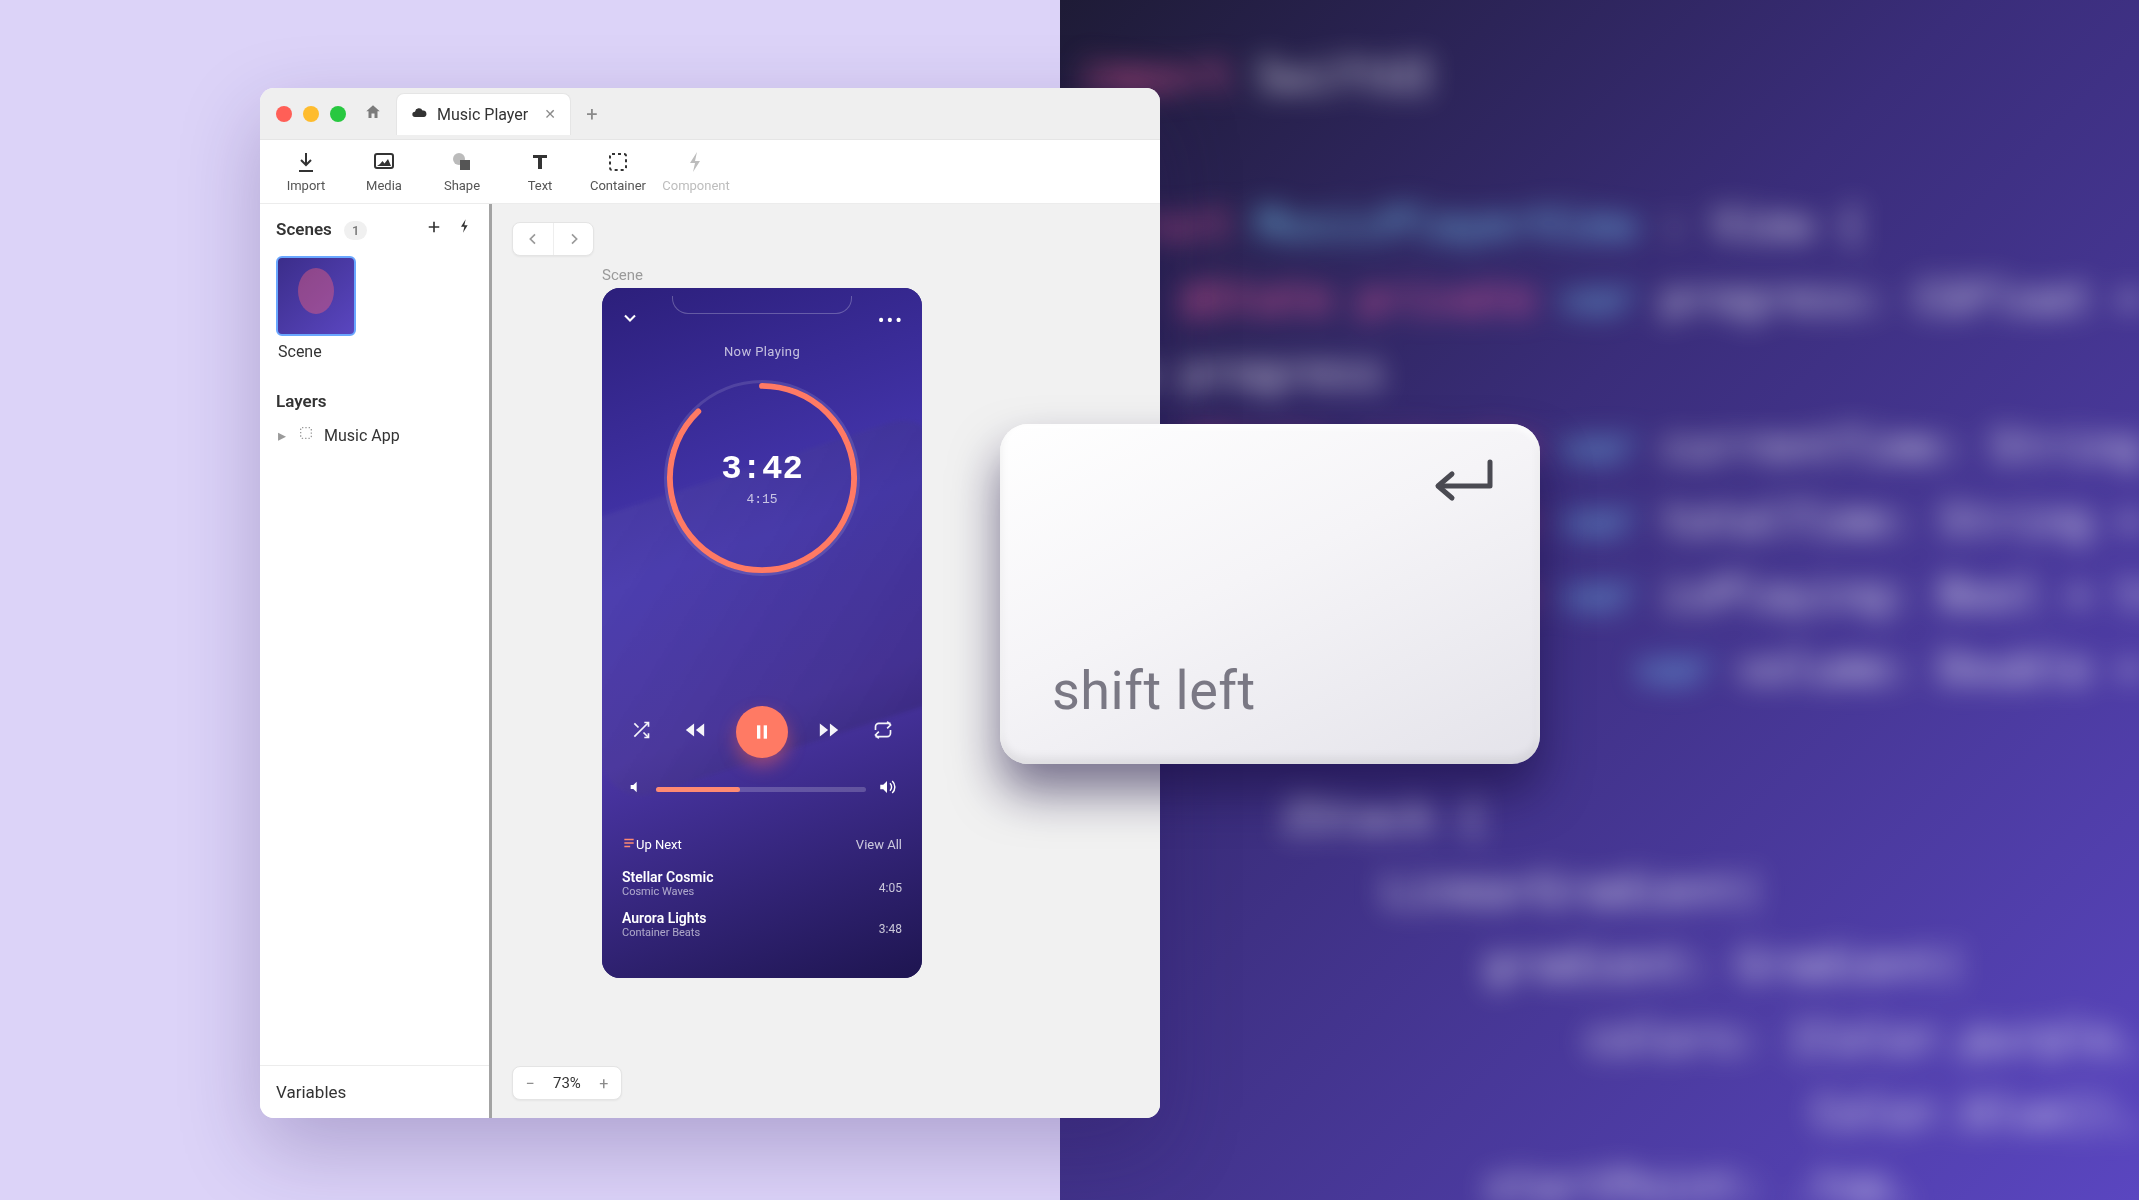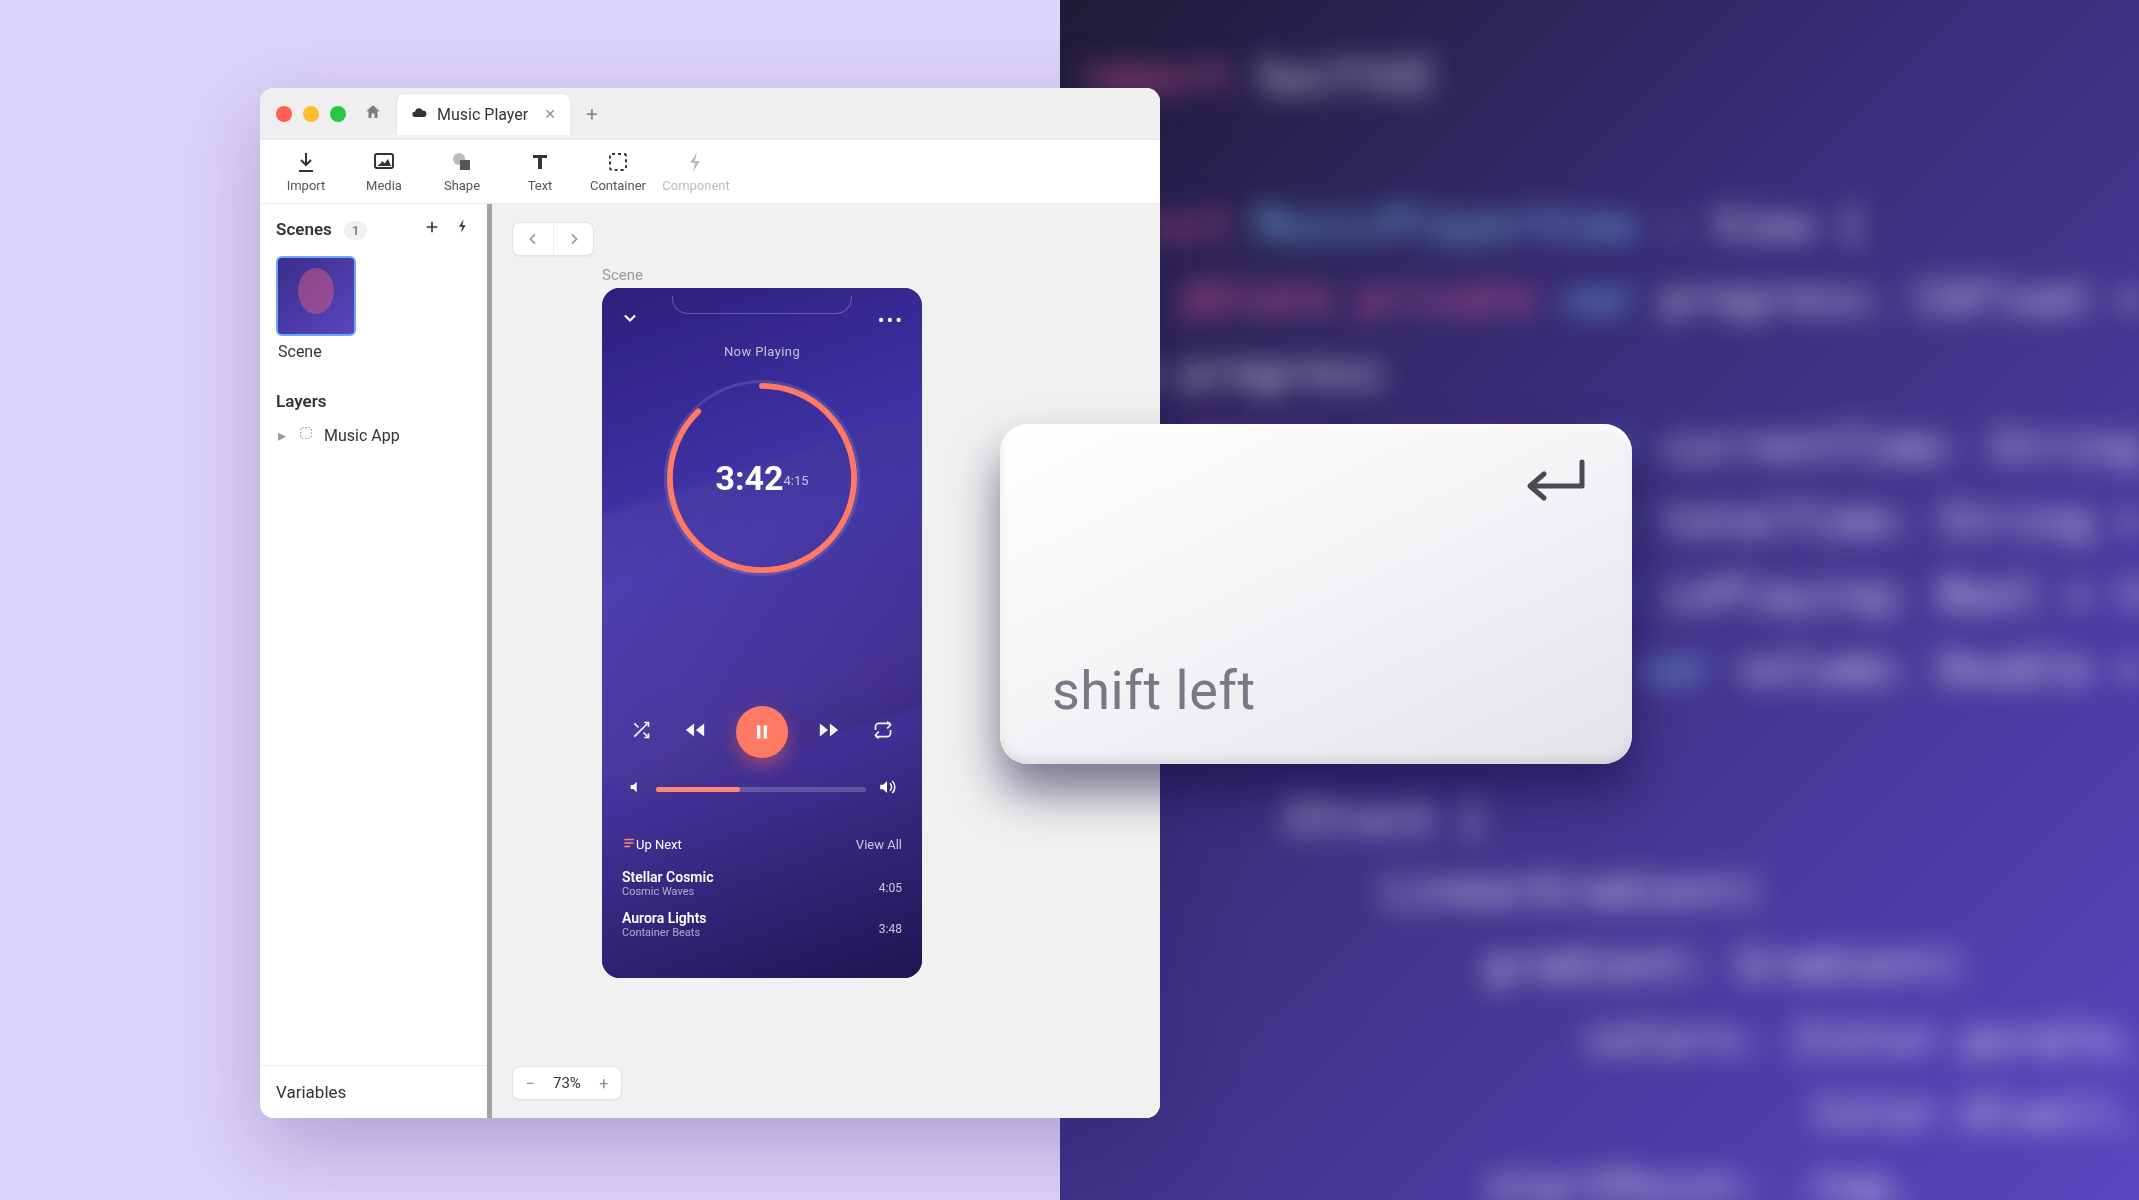--- a/index.html
+++ b/index.html
@@ -10,21 +10,21 @@
   .right-half { position: absolute; left: 1060px; top: 0; right: 0; bottom: 0; background: linear-gradient(135deg, #1e1b36 0%, #3a2d7a 40%, #5a46c0 100%); overflow: hidden; }
   .code-blur { position: absolute; inset: -40px; filter: blur(14px); color: #c8c0ff; font-family: Menlo, Consolas, monospace; font-size: 42px; line-height: 74px; padding: 80px 60px; white-space: pre; }
   .code-blur .kw1 { color: #ff5fa0; }
   .code-blur .kw2 { color: #7cd8ff; }
   .code-blur .t   { color: #f5f3ff; }
 
   
   .notch { position: absolute; left: 960px; top: 400px; width: 200px; height: 360px; background: #dcd3f8; border-radius: 110px; }
 
   
-  .keycap { position: absolute; left: 1000px; top: 424px; width: 632px; height: 340px; border-radius: 28px;
+  .keycap { position: absolute; left: 1000px; top: 424px; width: 540px; height: 340px; border-radius: 28px;
             background: linear-gradient(155deg, #ffffff 0%, #f5f4f7 45%, #e4e3ea 100%);
             box-shadow: 0 28px 48px rgba(21, 11, 60, 0.55), inset 0 -6px 10px rgba(0,0,0,0.08), inset 0 4px 6px rgba(255,255,255,0.9); }
   .keycap .ret-icon { position: absolute; right: 42px; top: 32px; }
   .keycap .label { position: absolute; left: 52px; bottom: 42px; font-size: 54px; color: #7a7884; letter-spacing: 0.5px; }
 
   
   .appwin { position: absolute; left: 260px; top: 88px; width: 900px; height: 1030px; background: #fafafa; border-radius: 14px; box-shadow: 0 30px 80px rgba(40,20,90,0.25); overflow: hidden; display: flex; flex-direction: column; }
 
   
   .titlebar { height: 52px; background: #efefef; display: flex; align-items: center; border-bottom: 1px solid #e5e5e5; position: relative; }
@@ -40,21 +40,21 @@
   
   .toolbar { height: 64px; background: #ffffff; display: flex; align-items: center; padding: 0 10px; gap: 6px; border-bottom: 1px solid #ececec; }
   .tool { width: 72px; display: flex; flex-direction: column; align-items: center; gap: 4px; color: #555; font-size: 13px; }
   .tool.dis { color: #bdbdbd; }
   .tool svg { width: 24px; height: 24px; }
 
   
   .mainrow { flex: 1; display: flex; min-height: 0; }
 
   
-  .sidebar { width: 232px; background: #ffffff; border-right: 5px solid #a3a3a3; display: flex; flex-direction: column; font-size: 16px; color: #333; }
+  .sidebar { width: 232px; background: #ffffff; border-right: 3px solid #a3a3a3; display: flex; flex-direction: column; font-size: 16px; color: #333; }
   .sec-head { display: flex; align-items: center; justify-content: space-between; padding: 14px 16px 8px; font-size: 17px; font-weight: 600; }
   .sec-head .cnt { background: #f0f0f0; color: #777; font-size: 13px; border-radius: 10px; padding: 2px 8px; margin-left: 8px; font-weight: 500; }
   .sec-head .icons { display: flex; gap: 14px; color: #333; }
   .scene-thumb { margin: 8px 16px 4px; width: 80px; height: 80px; border: 2px solid #6aa7ff; border-radius: 6px; background: linear-gradient(135deg,#3b2d8a,#5a46c0); position: relative; overflow: hidden; }
   .scene-thumb::after { content:""; position:absolute; inset:10px 20px 20px 20px; background: rgba(255,100,120,0.4); border-radius: 50%; }
   .scene-lab { padding: 2px 18px 14px; font-size: 16px; color: #333; }
   .sec-title2 { padding: 16px 16px 8px; font-weight: 600; font-size: 17px; }
   .layer-row { display: flex; align-items: center; gap: 10px; padding: 6px 16px; font-size: 16px; color: #333; }
   .layer-row .chev { color: #9a9a9a; width: 12px; text-align: center; }
   .layer-row .fr { color: #9a9a9a; }
@@ -71,21 +71,21 @@
   .phone { position: absolute; left: 110px; top: 84px; width: 320px; height: 690px; border-radius: 18px; overflow: hidden; background: #2a2170; }
   .phone-bg { position: absolute; inset: 0; background: linear-gradient(160deg, #2c1f7b 0%, #4637b1 38%, #4a35a4 60%, #1e1550 100%); }
   .phone-bg::before { content:""; position:absolute; left:-40px; top:180px; width:420px; height:280px; background: linear-gradient(140deg, rgba(255,255,255,0.06), rgba(0,0,0,0.15)); transform: rotate(-18deg); border-radius: 40px; filter: blur(2px); }
   .phone .status { position: absolute; left: 50%; top: 8px; transform: translateX(-50%); width: 180px; height: 18px; border: 1px solid rgba(255,255,255,0.25); border-top: none; border-radius: 0 0 16px 16px; }
   .phone .topbar { position: absolute; top: 20px; left: 18px; right: 18px; display: flex; justify-content: space-between; color: #fff; font-size: 20px; }
   .phone .np { position: absolute; top: 56px; left: 0; right: 0; text-align: center; color: rgba(255,255,255,0.7); font-size: 13px; letter-spacing: 0.4px; }
 
   .ring { position: absolute; top: 92px; left: 50%; transform: translateX(-50%); width: 196px; height: 196px; }
   .ring .track { position:absolute; inset:0; border-radius:50%; border: 3px solid rgba(255,255,255,0.12); }
   .ring svg { position:absolute; inset:0; }
-  .ring .time { position:absolute; inset:0; display:flex; flex-direction:row; align-items:center; justify-content:center; color:#fff; }
+  .ring .time { position:absolute; inset:0; display:flex; flex-direction:column; align-items:center; justify-content:center; color:#fff;font-family:Liberation Mono, monospace; }
   .ring .time .big { font-size: 34px; font-weight: 700; }
   .ring .time .sm  { font-size: 13px; color: rgba(255,255,255,0.7); margin-top: 4px; }
 
   .track-meta { position:absolute; top: 340px; left:0; right:0; text-align:center; color:#fff; }
   .track-meta .t1 { font-size: 22px; font-weight: 700; }
   .track-meta .t2 { font-size: 13px; color: rgba(255,255,255,0.7); margin-top: 4px; }
 
   .controls { position:absolute; top: 418px; left: 26px; right: 26px; display:flex; align-items:center; justify-content:space-between; color:#fff; }
   .controls .ic { width: 26px; text-align:center; font-size: 18px; opacity: 0.95; }
   .controls .play { width: 52px; height: 52px; border-radius: 50%; background: #ff7a64; display:flex; align-items:center; justify-content:center; color:#fff; box-shadow: 0 8px 18px rgba(255,100,80,0.45); }

